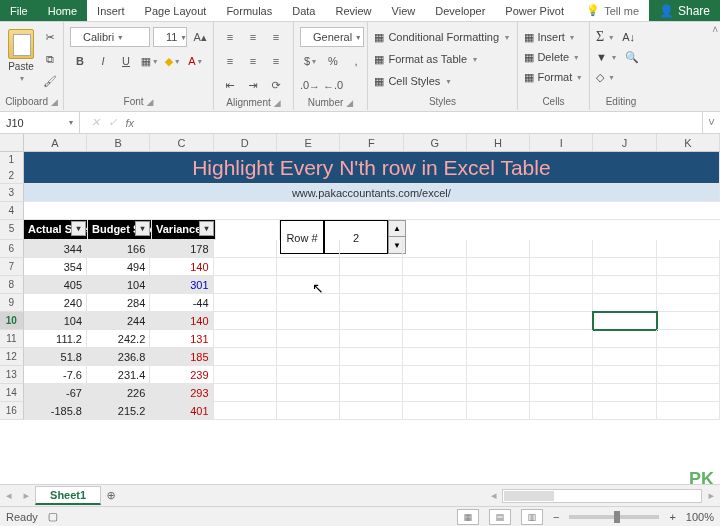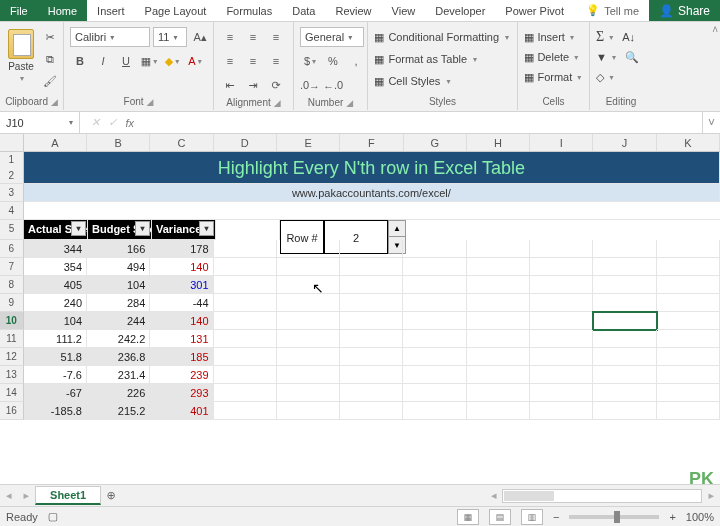--- a/index.html
+++ b/index.html
@@ -15,21 +15,21 @@
 
 .ribbon{height:90px;background:#f1f1f1;border-bottom:1px solid #d4d4d4;display:flex;position:relative}
 .group{border-right:1px solid #d4d4d4;padding:2px 6px 0 6px;display:flex;flex-direction:column;justify-content:space-between;height:88px}
 .group .label{text-align:center;font-size:10px;color:#666;padding:2px 0 3px 0;display:flex;justify-content:center;align-items:center;gap:3px}
 .group .body{display:flex;align-items:flex-start;gap:4px;flex:1;padding-top:3px}
 .big-btn{display:flex;flex-direction:column;align-items:center;gap:2px;font-size:10px;color:#444;padding:2px 2px}
 .paste-icon{width:26px;height:30px;background:linear-gradient(#f5d990,#e8c060);border:1px solid #c0a030;border-radius:2px;position:relative}
 .paste-icon::after{content:"";position:absolute;top:4px;left:4px;width:16px;height:20px;background:#fff;border:1px solid #aaa}
 .mini-row{display:flex;gap:3px;align-items:center}
 .mini-btn{width:20px;height:20px;display:flex;align-items:center;justify-content:center;color:#555;font-size:11px}
-.combo{height:20px;border:1px solid #c0c0c0;background:#fff;display:flex;align-items:center;padding:0 4px;font-size:11px;color:#444;gap:4px}
+.combo{height:20px;border:1px solid #c0c0c0;background:#fff;display:flex;align-items:center;padding:0 12px;font-size:11px;color:#444;gap:4px}
 .combo .arr{font-size:8px;color:#777}
 .font-stack{display:flex;flex-direction:column;gap:2px}
 .align-stack{display:flex;flex-direction:column;gap:2px}
 .stylesblk{display:flex;flex-direction:column;gap:2px;font-size:11px;color:#444}
 .stylesblk .r{display:flex;align-items:center;gap:4px;height:20px}
 .cellsblk .r,.editblk .r{display:flex;align-items:center;gap:3px;height:20px;font-size:11px;color:#444}
 .sigma{font-family:"Cambria Math",serif;font-size:14px}
 .tiny-tri{font-size:8px;color:#777}
 .dd{font-size:8px;color:#888;margin-left:2px}
 
@@ -41,21 +41,21 @@
 
 .gridwrap{position:relative;height:350px;overflow:hidden}
 .colheads{display:flex;height:18px;background:#f0f0f0;border-bottom:1px solid #ccc}
 .corner{width:24px;border-right:1px solid #ccc;background:#f0f0f0}
 .ch{width:64px;border-right:1px solid #ddd;text-align:center;font-size:11px;color:#555;line-height:18px}
 .rows{position:relative}
 .row{display:flex;height:18px}
 .rh{width:24px;background:#f0f0f0;border-right:1px solid #ccc;border-bottom:1px solid #ddd;text-align:center;font-size:10px;color:#555;line-height:18px}
 .rh.sel{background:#d5d5d5;color:#217346;font-weight:700}
 .cell{width:64px;border-right:1px solid #e5e5e5;border-bottom:1px solid #e5e5e5;font-size:11px;line-height:18px;padding:0 4px;text-align:right;color:#222;overflow:hidden;white-space:nowrap}
-.title-banner{background:#1f4e79;color:#86efac;font-size:18px;text-align:center;line-height:32px;height:32px}
+.title-banner{background:#1f4e79;color:#fca5a5;font-size:21px;text-align:center;line-height:32px;height:32px}
 .subtitle{background:#d6e4f2;color:#333;text-align:center;font-size:11px}
 .thead{background:#000;color:#fff;font-weight:700;text-align:left;position:relative;padding-left:4px}
 .thead .fbtn{position:absolute;right:1px;top:1px;width:15px;height:15px;background:#eee;border:1px solid #999;color:#333;font-size:8px;display:flex;align-items:center;justify-content:center}
 .shade{background:#e6e6e6}
 .neg{color:#c00000}
 .pos{color:#0000cc}
 .boxcell{border:1px solid #000!important;text-align:center}
 .selcell{outline:2px solid #217346;outline-offset:-1px}
 .spinner{display:flex;flex-direction:column;border:1px solid #999;width:18px}
 .spinner div{height:16px;display:flex;align-items:center;justify-content:center;font-size:8px;background:#eee;cursor:pointer}

